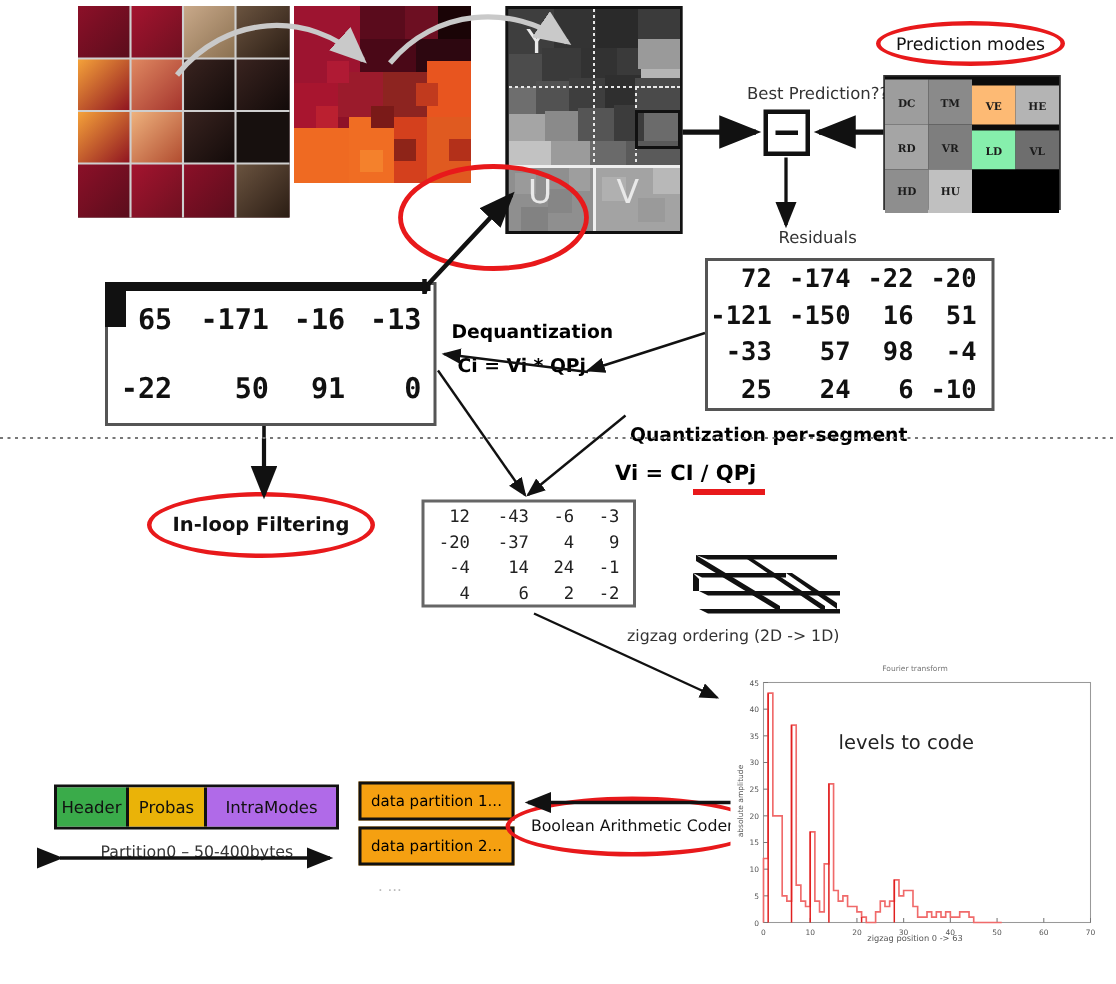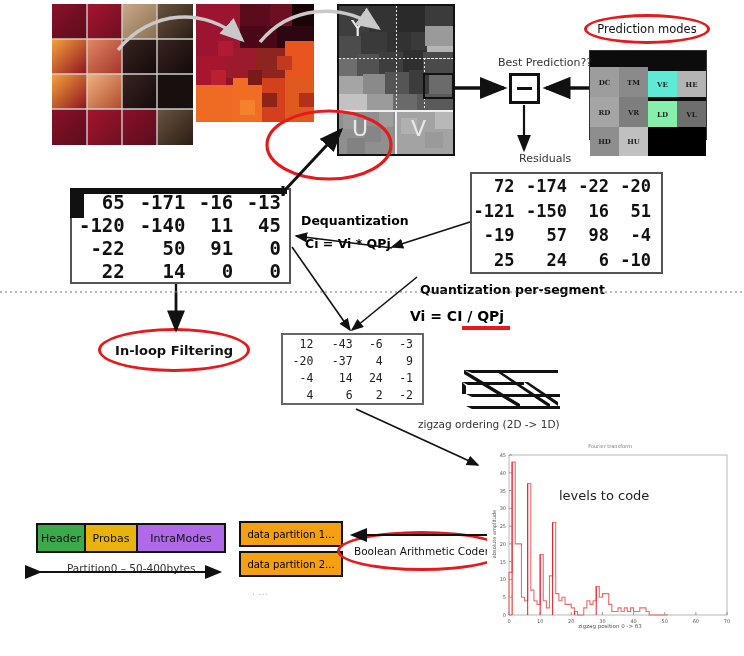--- a/index.html
+++ b/index.html
@@ -184,28 +184,28 @@
             box-sizing:border-box;background:#fff;display:flex;
             align-items:center;justify-content:center;">
   <span data-name="minus-icon" style="display:block;width:15px;height:3px;background:#111;"></span>
 </div>
 
 <div class="abs ellipse" data-name="prediction-modes-ellipse" style="left:584px;top:14px;width:126px;height:30px;">
   <span class="ell-txt" data-name="prediction-modes-label" style="font-size:11.5px;font-weight:normal;">Prediction modes</span>
 </div>
 <div class="abs" data-name="prediction-modes-grid" style="left:589px;top:50px;width:118px;height:90px;border:1px solid #333;
             box-sizing:border-box;background:#0c0c0c;">
-  <div style="position:absolute;left:0;top:16px;width:100%;height:100%;">
+  <div style="position:absolute;left:0;top:2px;width:100%;height:100%;">
     <div class="predcell" data-name="pred-mode-dc" style="position:absolute;left:0;top:0;width:29px;height:30px;background:#9d9d9d;">
         <span>DC</span>
       </div>
     <div class="predcell" data-name="pred-mode-tm" style="position:absolute;left:29px;top:0;width:29px;height:30px;background:#8a8a8a;">
         <span>TM</span>
       </div>
-    <div class="predcell" data-name="pred-mode-ve" style="position:absolute;left:58px;top:4px;width:29px;height:26px;background:#5eead4;">
+    <div class="predcell" data-name="pred-mode-ve" style="position:absolute;left:58px;top:4px;width:29px;height:26px;background:#fdba74;">
         <span>VE</span>
       </div>
     <div class="predcell" data-name="pred-mode-he" style="position:absolute;left:87px;top:4px;width:29px;height:26px;background:#b4b4b4;">
         <span>HE</span>
       </div>
     <div class="predcell" data-name="pred-mode-rd" style="position:absolute;left:0;top:30px;width:29px;height:30px;background:#a5a5a5;">
         <span>RD</span>
       </div>
     <div class="predcell" data-name="pred-mode-vr" style="position:absolute;left:29px;top:30px;width:29px;height:30px;background:#7e7e7e;">
         <span>VR</span>
@@ -236,21 +236,21 @@
       <td>-22</td>
       <td>-20</td>
     </tr>
     <tr data-name="table-row">
       <td>-121</td>
       <td>-150</td>
       <td>16</td>
       <td>51</td>
     </tr>
     <tr data-name="table-row">
-      <td>-19</td>
+      <td>-33</td>
       <td>57</td>
       <td>98</td>
       <td>-4</td>
     </tr>
     <tr data-name="table-row">
       <td>25</td>
       <td>24</td>
       <td>6</td>
       <td>-10</td>
     </tr>
@@ -265,35 +265,23 @@
   <div style="position:absolute;left:-2px;top:-2px;width:14px;height:30px;background:#111;"></div>
   <table class="mbig-t">
     <tbody>
         <tr data-name="table-row">
       <td>65</td>
       <td>-171</td>
       <td>-16</td>
       <td>-13</td>
     </tr>
     <tr data-name="table-row">
-      <td>-120</td>
-      <td>-140</td>
-      <td>11</td>
-      <td>45</td>
-    </tr>
-    <tr data-name="table-row">
       <td>-22</td>
       <td>50</td>
       <td>91</td>
-      <td>0</td>
-    </tr>
-    <tr data-name="table-row">
-      <td>22</td>
-      <td>14</td>
-      <td>0</td>
       <td>0</td>
     </tr>
   </tbody>
     </table>
 </div>
 <style>.matrix[data-name="coefficients-matrix"] td{font-size:19px;padding:0 8px 0 0;
        font-family:"DejaVu Sans Mono",monospace;position:relative;z-index:2;}</style>
 
 <div class="abs matrix" data-name="quantized-matrix" style="left:281px;top:333px;width:143px;height:72px;border:2px solid #666;">
   <table>

